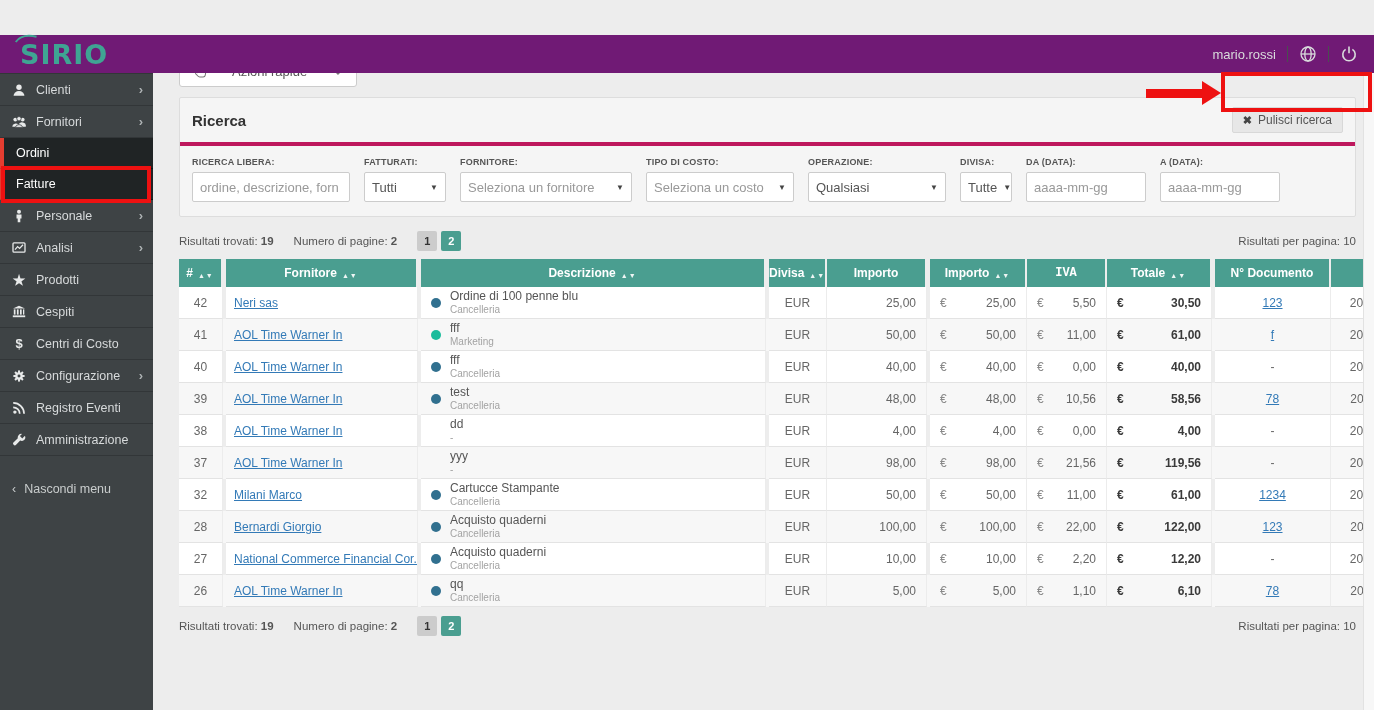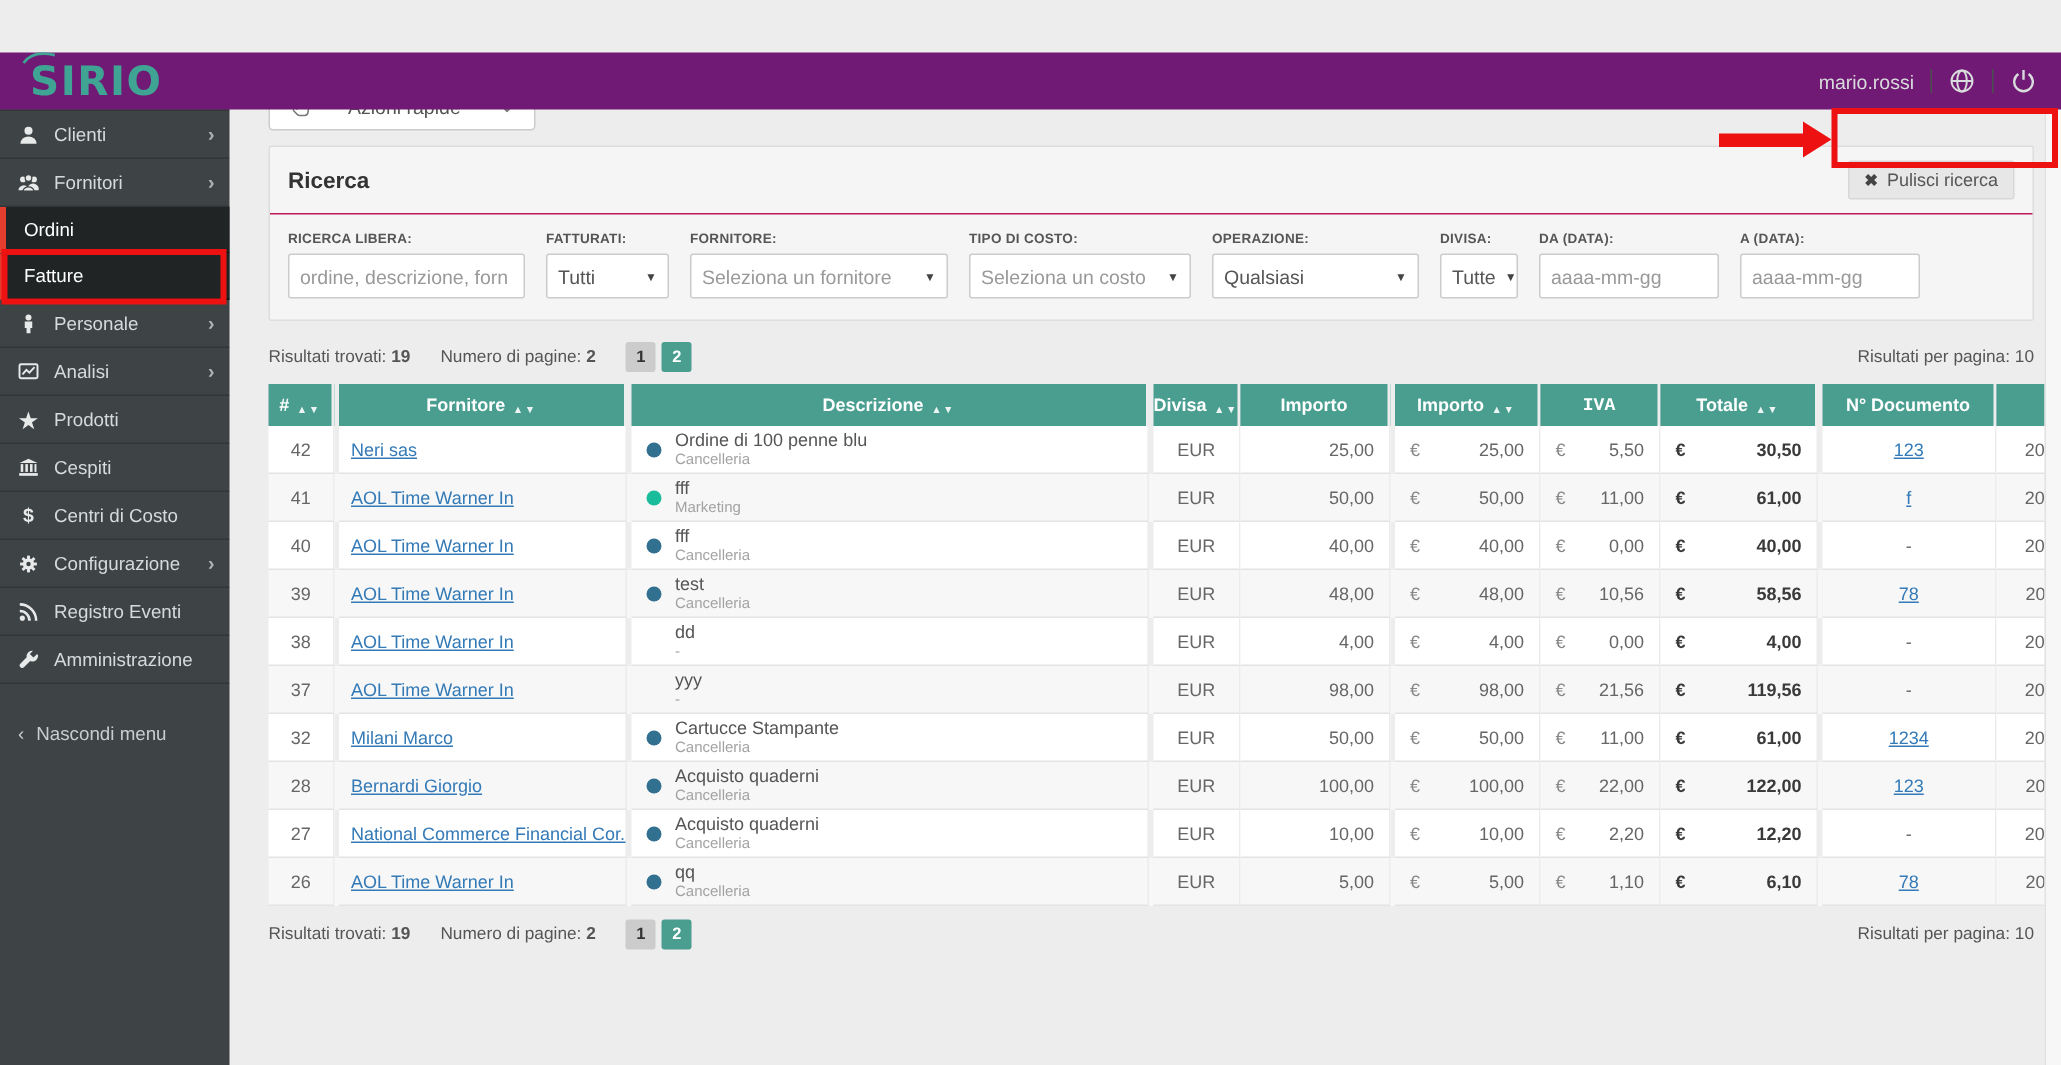--- a/index.html
+++ b/index.html
@@ -36,21 +36,21 @@
 
   .page-head { display:flex; align-items:center; justify-content:space-between; padding:14px 18px 8px 26px; }
   .page-title { font-size:26px; font-weight:bold; color:#474747; }
   .btn-quick { background:#fff; border:1px solid #ccc; border-radius:3px; height:31px; padding:0 13px;
                font-size:13px; color:#555; display:flex; align-items:center; gap:24px; cursor:pointer; }
   .btn-quick svg.hand { width:15px; height:15px; }
   .btn-quick svg.chev { width:10px; height:6px; margin-left:2px; }
 
   
   .panel { margin:2px 18px 0 26px; background:#f5f5f5; border:1px solid #ddd; border-radius:2px; }
-  .panel-head { padding:9px 12px; border-bottom:1px solid #be185d; display:flex; align-items:center; justify-content:space-between; }
+  .panel-head { padding:9px 12px; border-bottom:4px solid #be185d; display:flex; align-items:center; justify-content:space-between; }
   .panel-title { font-size:15px; font-weight:bold; color:#333; }
   .btn-clear { background:#e7e7e7; border:1px solid #d8d8d8; border-radius:2px; height:26px; padding:0 10px;
                font-size:12px; color:#555; display:flex; align-items:center; gap:6px; cursor:pointer; }
   .btn-clear .x { font-size:11px; color:#444; font-weight:bold; }
   .filters { display:flex; gap:14px; padding:11px 12px 14px 12px; }
   .field label { display:block; font-size:9px; font-weight:bold; color:#555; margin-bottom:5px; letter-spacing:.2px; }
   .ctrl { height:30px; border:1px solid #ccc; background:#fff; border-radius:2px; font-size:13px; color:#555;
           display:flex; align-items:center; justify-content:space-between; padding:0 7px; cursor:pointer; }
   .ctrl input { border:none; outline:none; width:100%; height:100%; font-size:13px; color:#555;
                 font-family:"Liberation Sans", sans-serif; background:transparent; }

